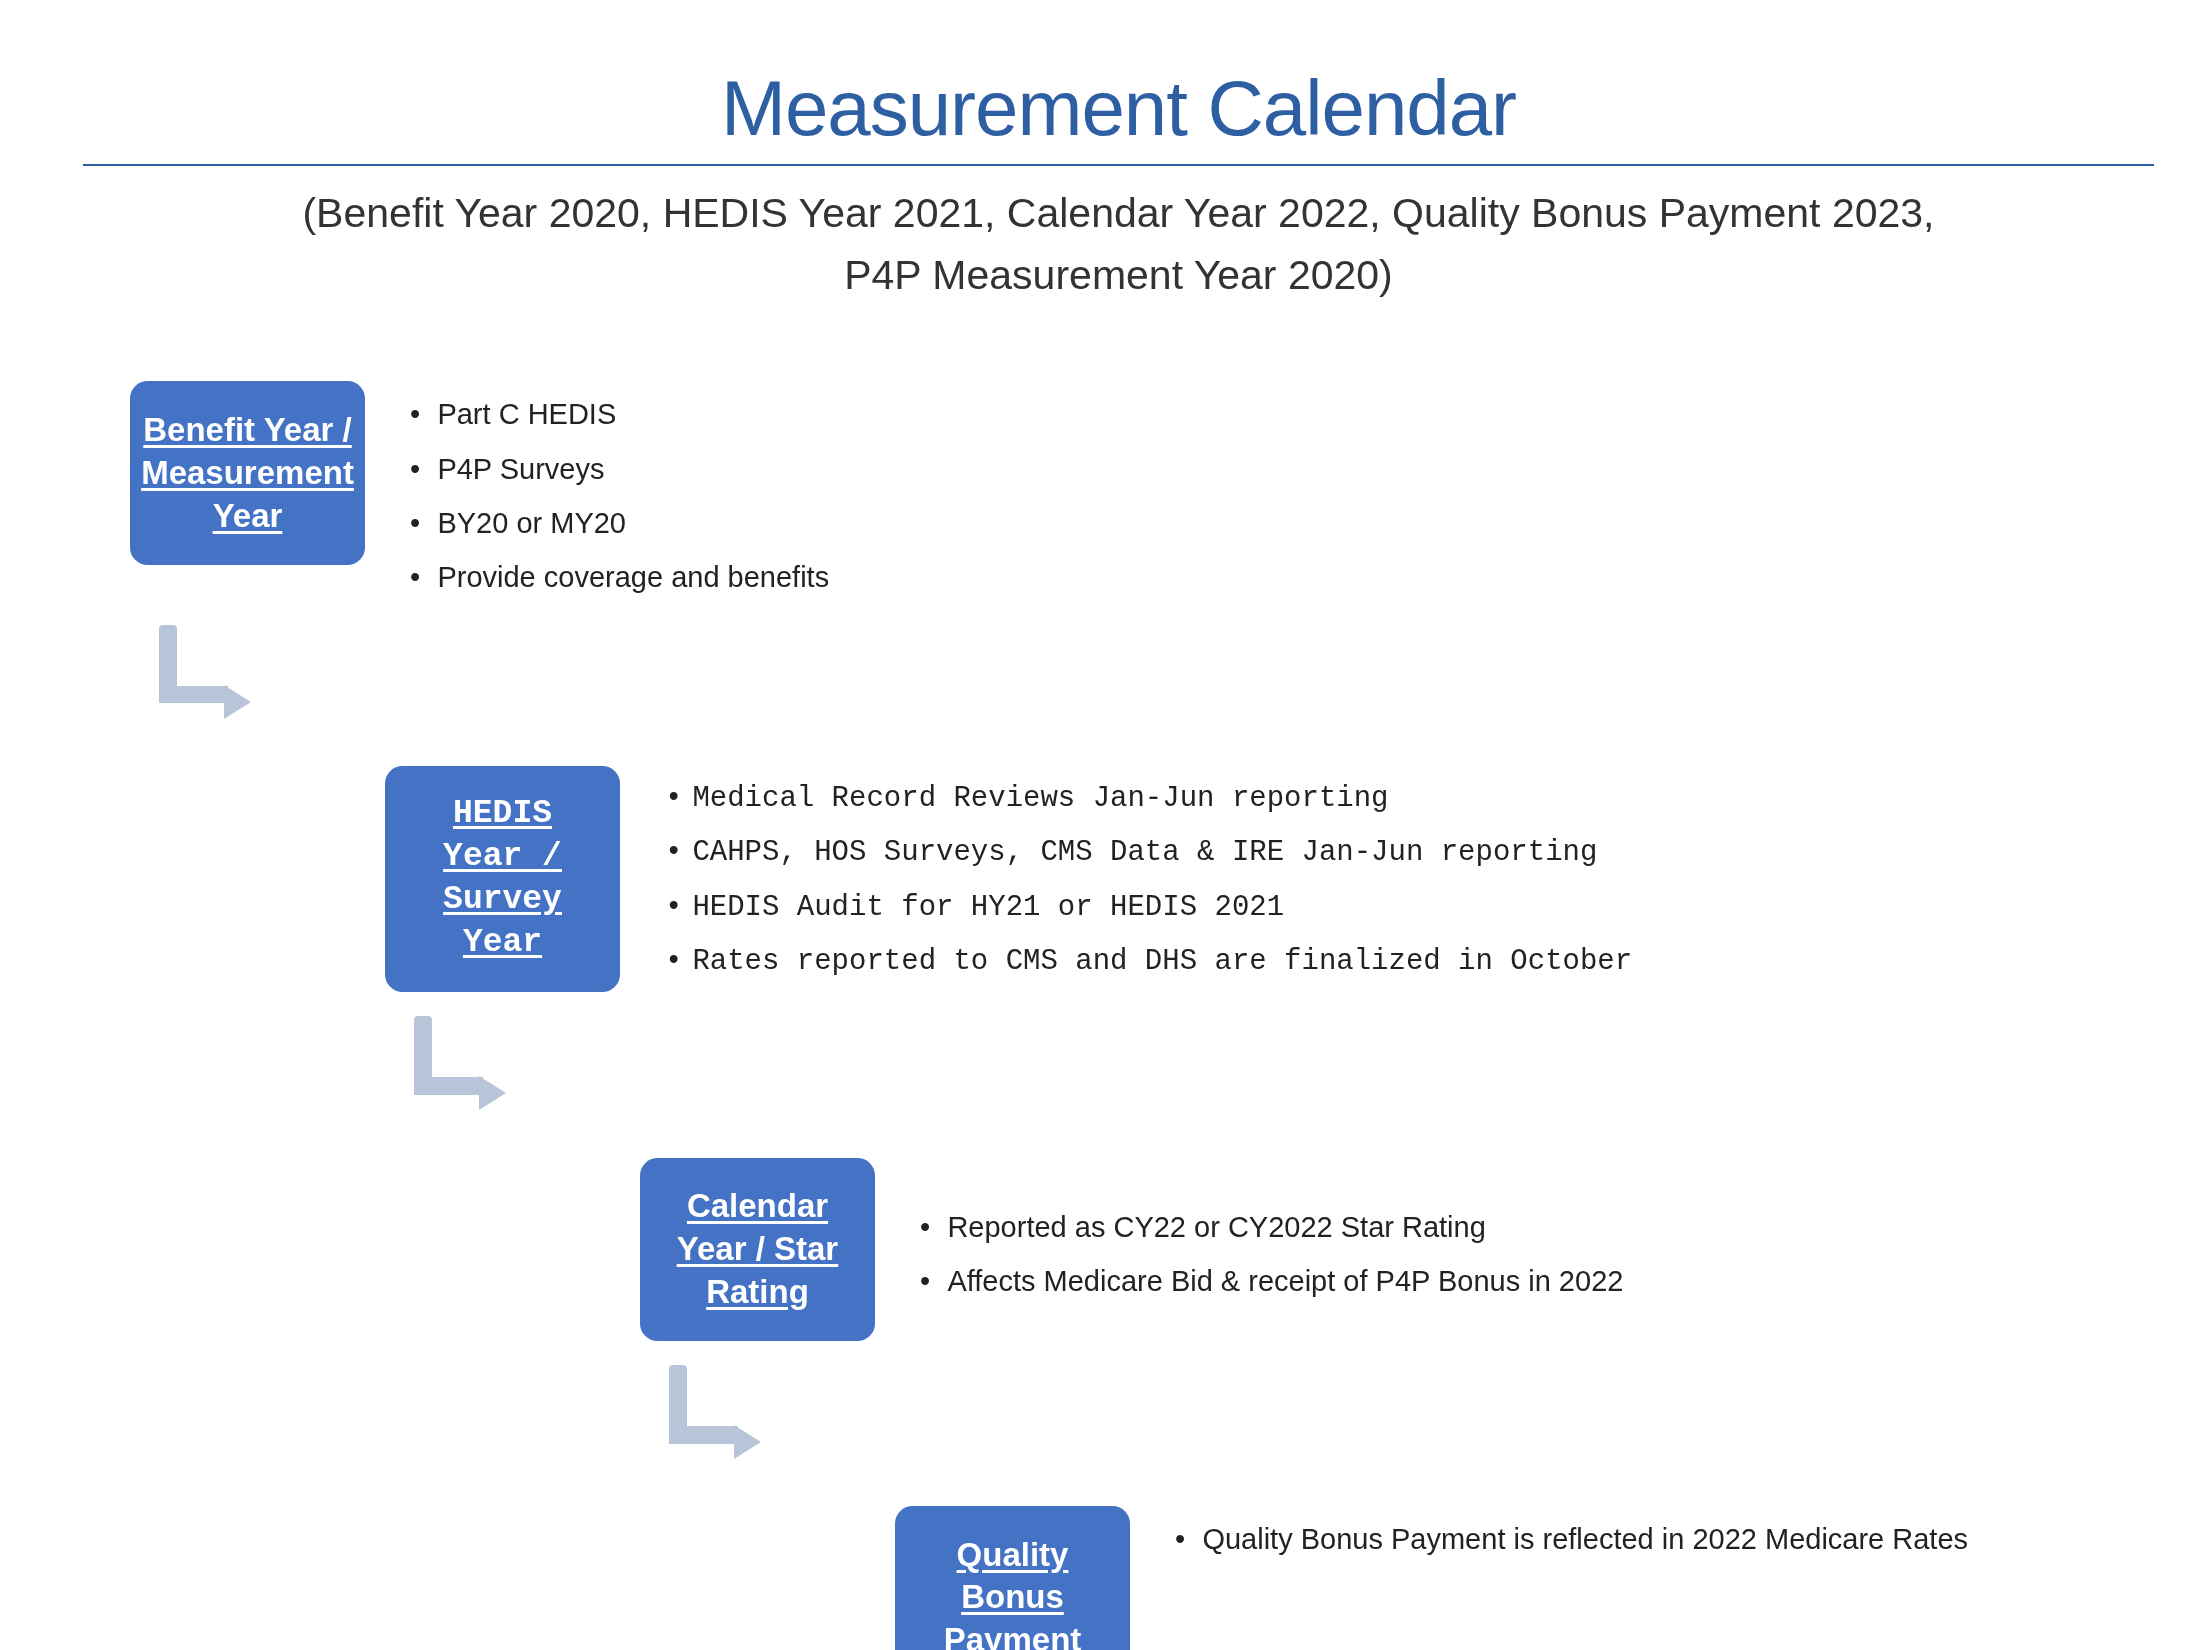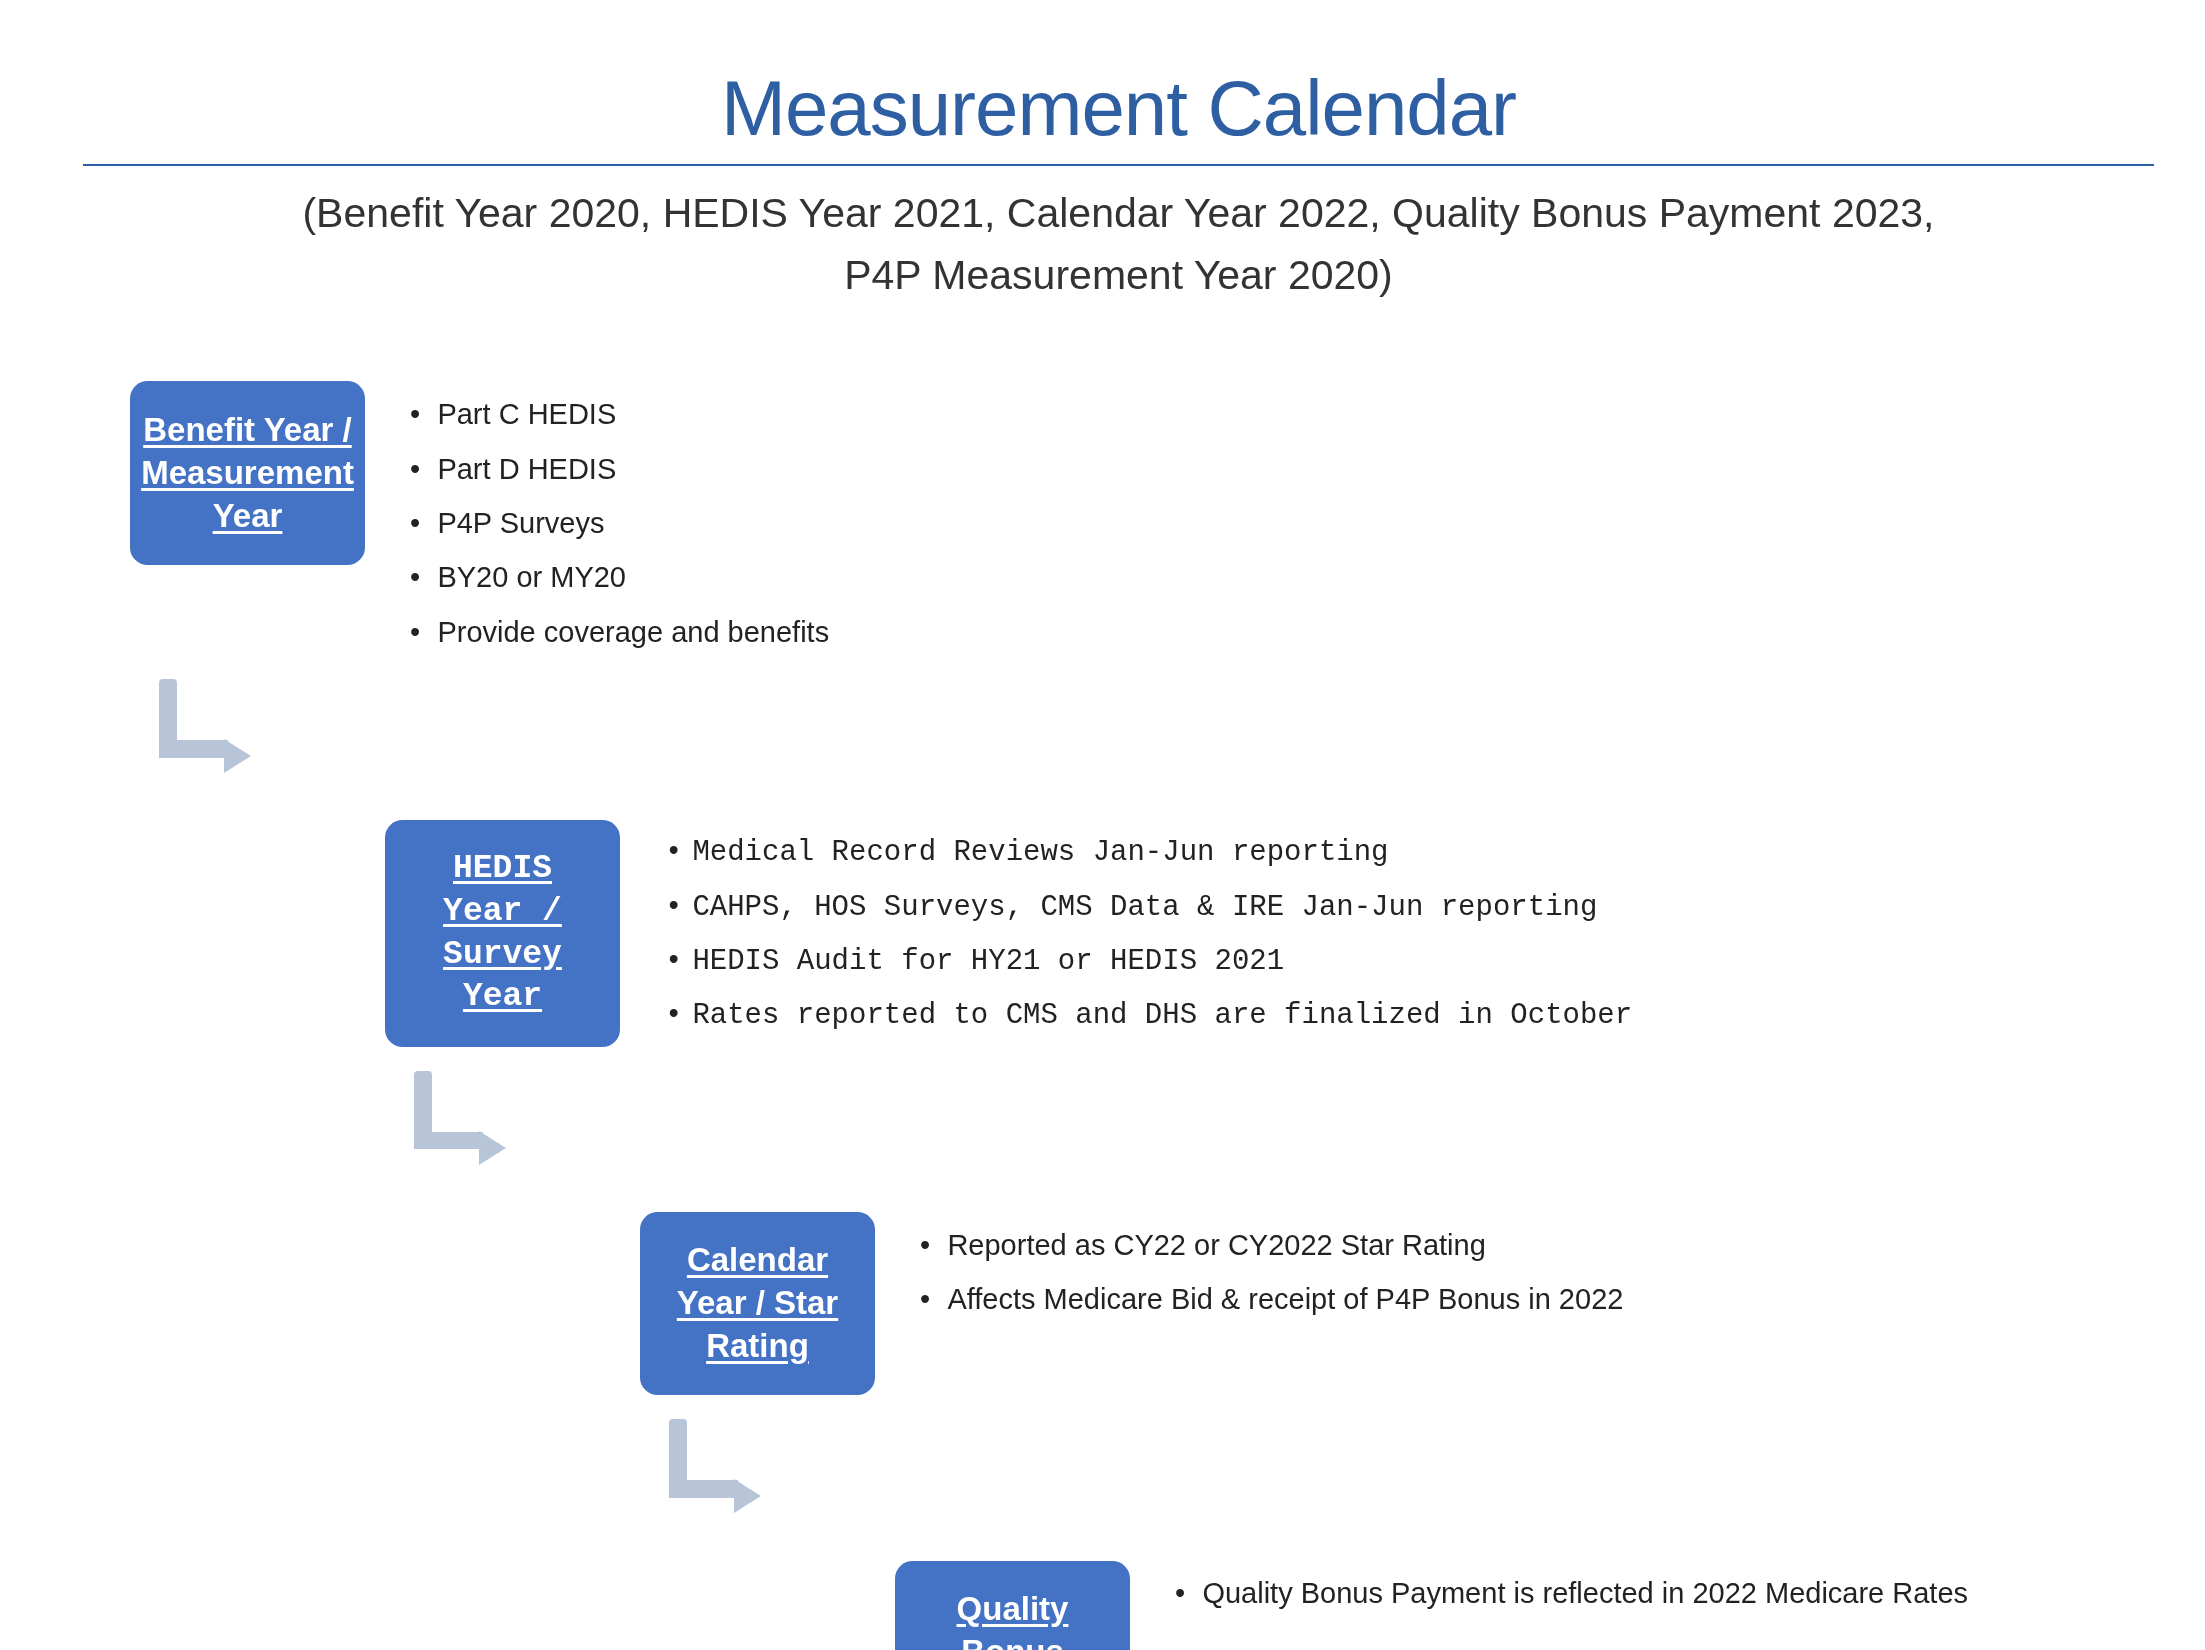--- a/index.html
+++ b/index.html
@@ -152,21 +152,20 @@
 <h1 class="page-title">Measurement Calendar</h1>
 <hr class="divider">
 <p class="subtitle">(Benefit Year 2020, HEDIS Year 2021, Calendar Year 2022, Quality Bonus Payment 2023,<br>P4P Measurement Year 2020)</p>
 
 <div class="flow-container">
 
   <div class="flow-row indent-0">
     <div class="box">Benefit Year / Measurement Year</div>
     <ul class="bullet-list">
       <li>Part C HEDIS</li>
-      <li>Part D HEDIS</li>
       <li>P4P Surveys</li>
       <li>BY20 or MY20</li>
       <li>Provide coverage and benefits</li>
     </ul>
   </div>
 
   <div class="arrow-row indent-0">
     <div class="l-arrow">
       <div class="arrowhead"></div>
     </div>
@@ -181,21 +180,21 @@
       <li>Rates reported to CMS and DHS are finalized in October</li>
     </ul>
   </div>
 
   <div class="arrow-row indent-1">
     <div class="l-arrow">
       <div class="arrowhead"></div>
     </div>
   </div>
 
-  <div class="flow-row indent-2" style="margin-top:-9.8px;">
+  <div class="flow-row indent-2" style="margin-top:-9.8px;align-items:center;">
     <div class="box">Calendar Year / Star Rating</div>
     <ul class="bullet-list">
       <li>Reported as CY22 or CY2022 Star Rating</li>
       <li style="padding-left:27.4px;">Affects Medicare Bid &amp; receipt of P4P Bonus in 2022</li>
     </ul>
   </div>
 
   <div class="arrow-row indent-2">
     <div class="l-arrow">
       <div class="arrowhead"></div>

